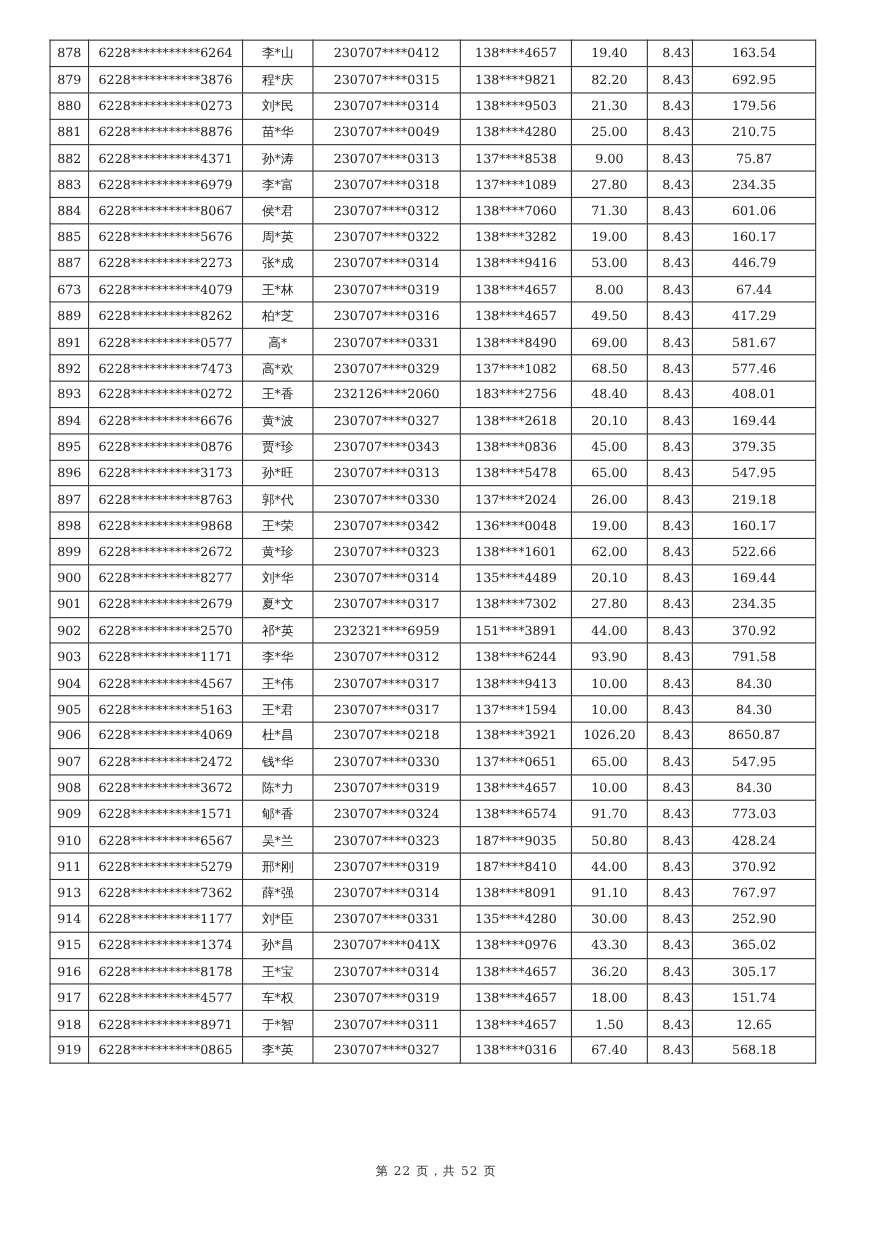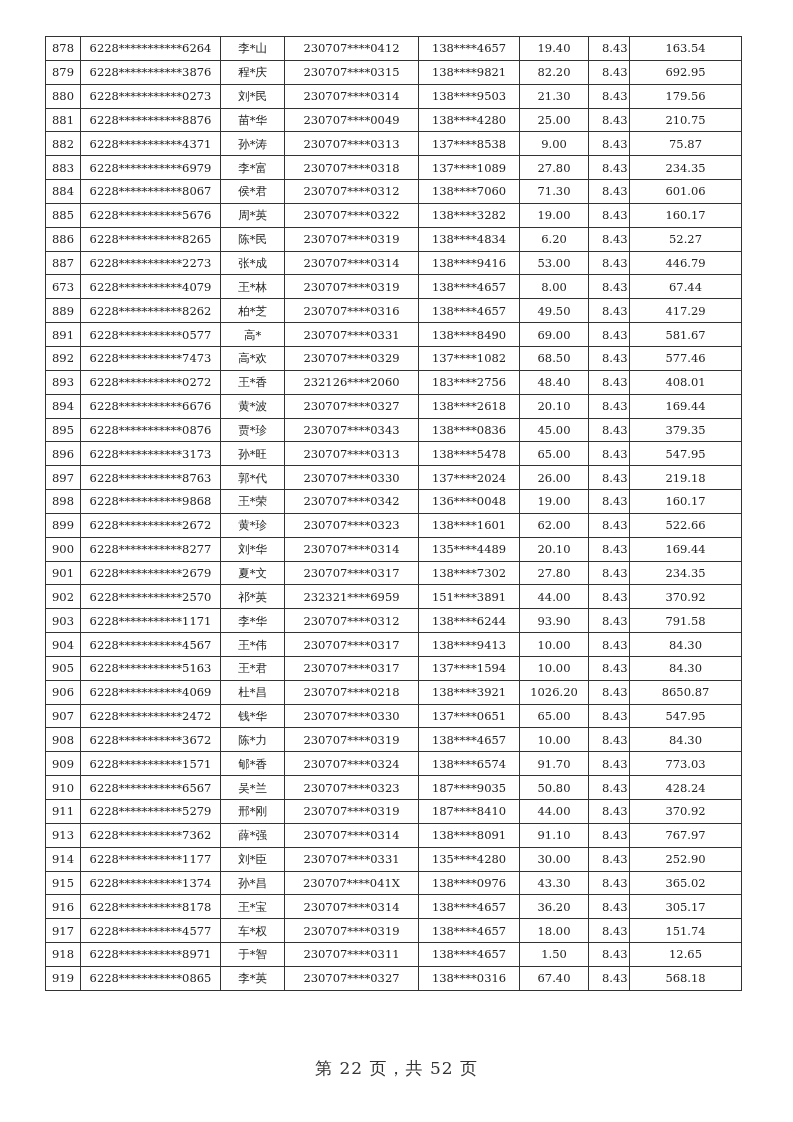--- a/index.html
+++ b/index.html
@@ -4,21 +4,21 @@
 <style>
   html, body { margin:0; padding:0; background:#ffffff; }
   body { width:793px; height:1122px; position:relative; overflow:hidden;
          font-family:"DejaVu Serif","Liberation Serif",serif; color:#222; }
   table.grid { position:absolute; left:45px; top:36px; border-collapse:collapse;
                table-layout:fixed; width:696px; }
   table.grid td { border:1.3px solid #333; height:22.85px; padding:0; font-size:11.5px;
                   text-align:center; white-space:nowrap; overflow:hidden; line-height:22px; }
   table.grid td.rate { text-align:left; padding-left:13px; }
   .footer { position:absolute; top:1057px; left:0; width:793px; text-align:center;
-            font-size:17px; letter-spacing:1px; color:#333; }
+            font-size:11px; letter-spacing:1px; color:#333; }
 </style>
 </head>
 <body>
 
 <table class="grid">
   <colgroup>
     <col style="width:35px">
       <col style="width:140px">
       <col style="width:64px">
       <col style="width:134px">
@@ -102,30 +102,20 @@
     <td>885</td>
     <td>6228***********5676</td>
     <td>周*英</td>
     <td>230707****0322</td>
     <td>138****3282</td>
     <td>19.00</td>
     <td class="rate">8.43</td>
     <td>160.17</td>
   </tr>
       <tr>
-    <td>886</td>
-    <td>6228***********8265</td>
-    <td>陈*民</td>
-    <td>230707****0319</td>
-    <td>138****4834</td>
-    <td>6.20</td>
-    <td class="rate">8.43</td>
-    <td>52.27</td>
-  </tr>
-      <tr>
     <td>887</td>
     <td>6228***********2273</td>
     <td>张*成</td>
     <td>230707****0314</td>
     <td>138****9416</td>
     <td>53.00</td>
     <td class="rate">8.43</td>
     <td>446.79</td>
   </tr>
       <tr>

